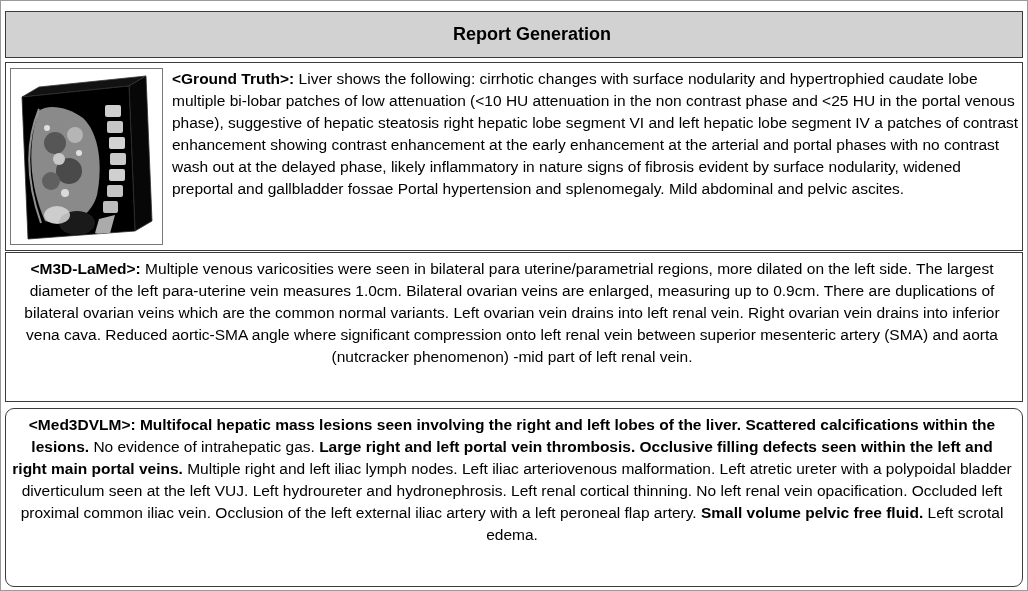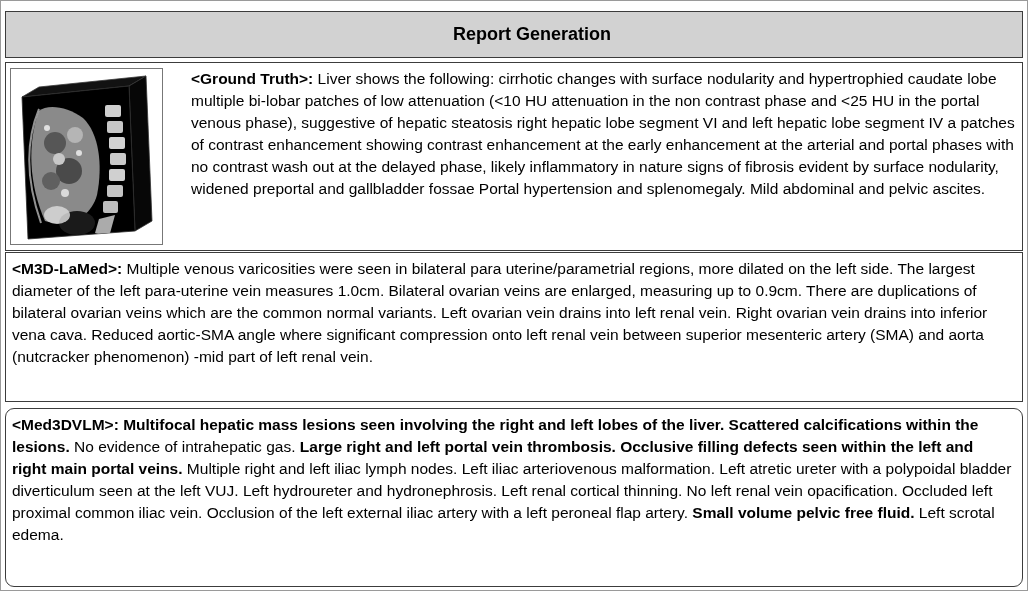--- a/index.html
+++ b/index.html
@@ -59,24 +59,24 @@
     font-size: 15.5px;
     line-height: 22px;
     color: #000;
     text-align: left;
   }
   .gt-text {
     position: absolute;
     left: 166px;
     right: 0;
     top: 5px;
-    margin-left: 19px;
   }
   .pad-text {
     padding: 5px 10px 0 6px;
+    text-align: center;
   }
   b { font-weight: bold; }
 </style>
 </head>
 <body>
 
 <div class="canvas">
 
   <div class="bar header-bar">
     <span class="header-title">Report Generation</span>

